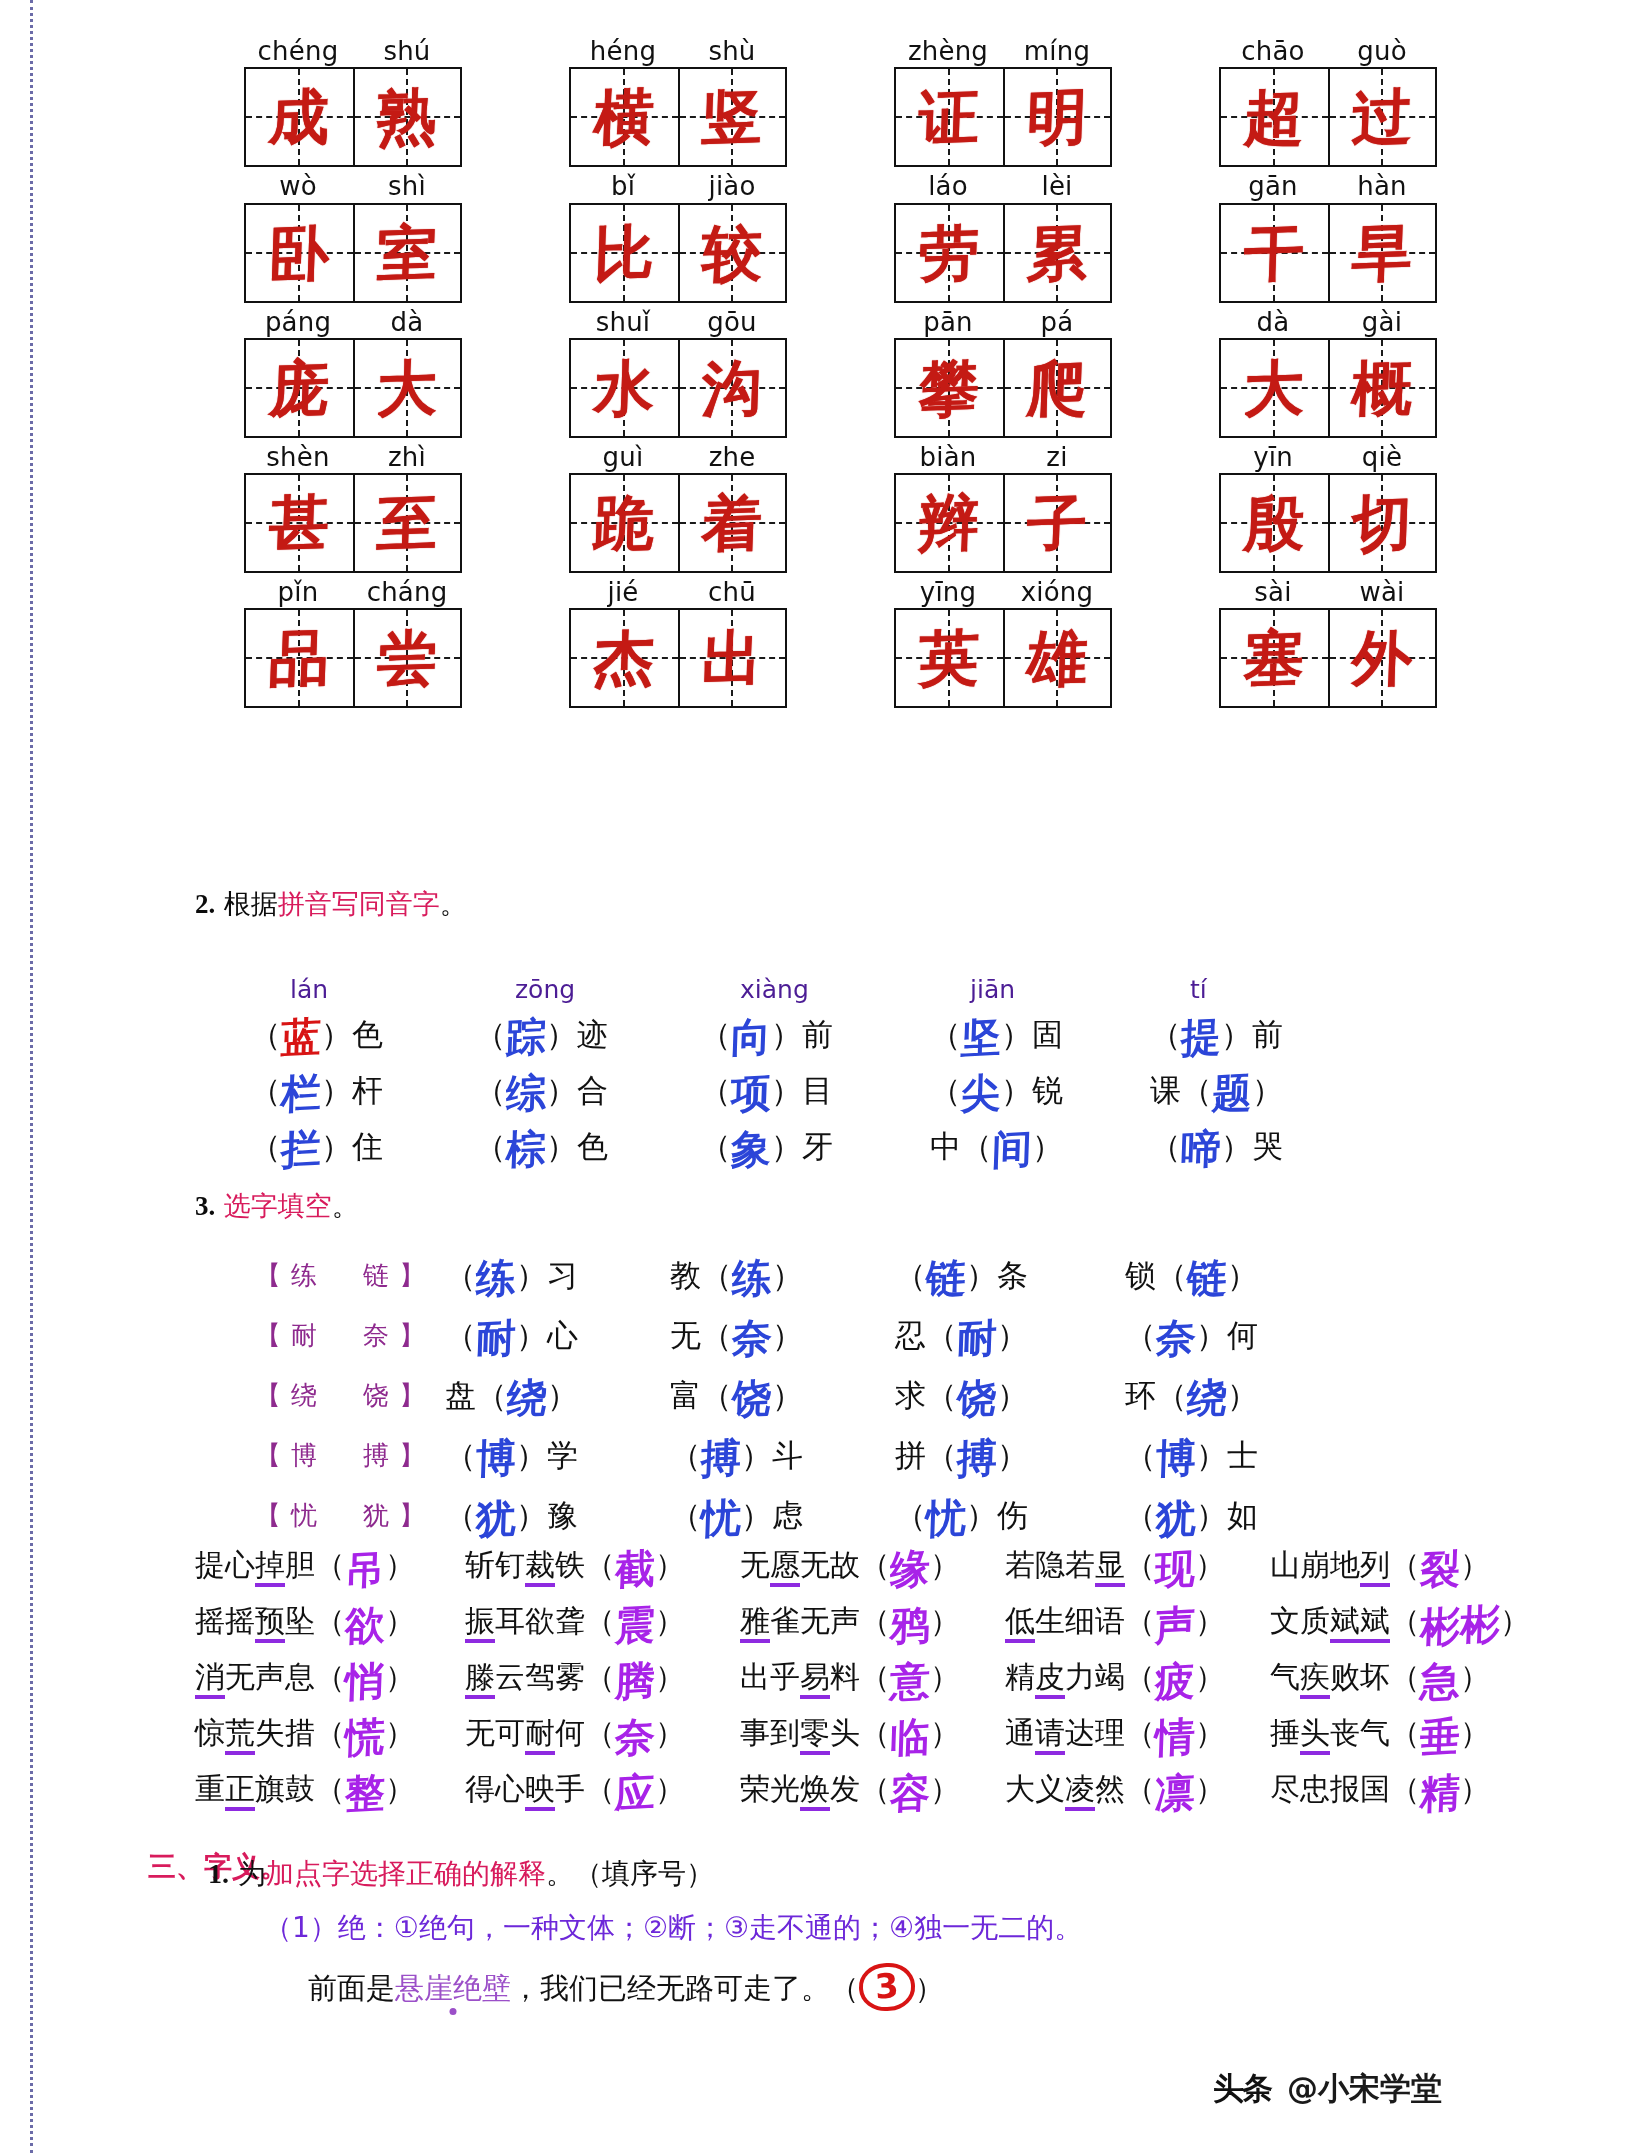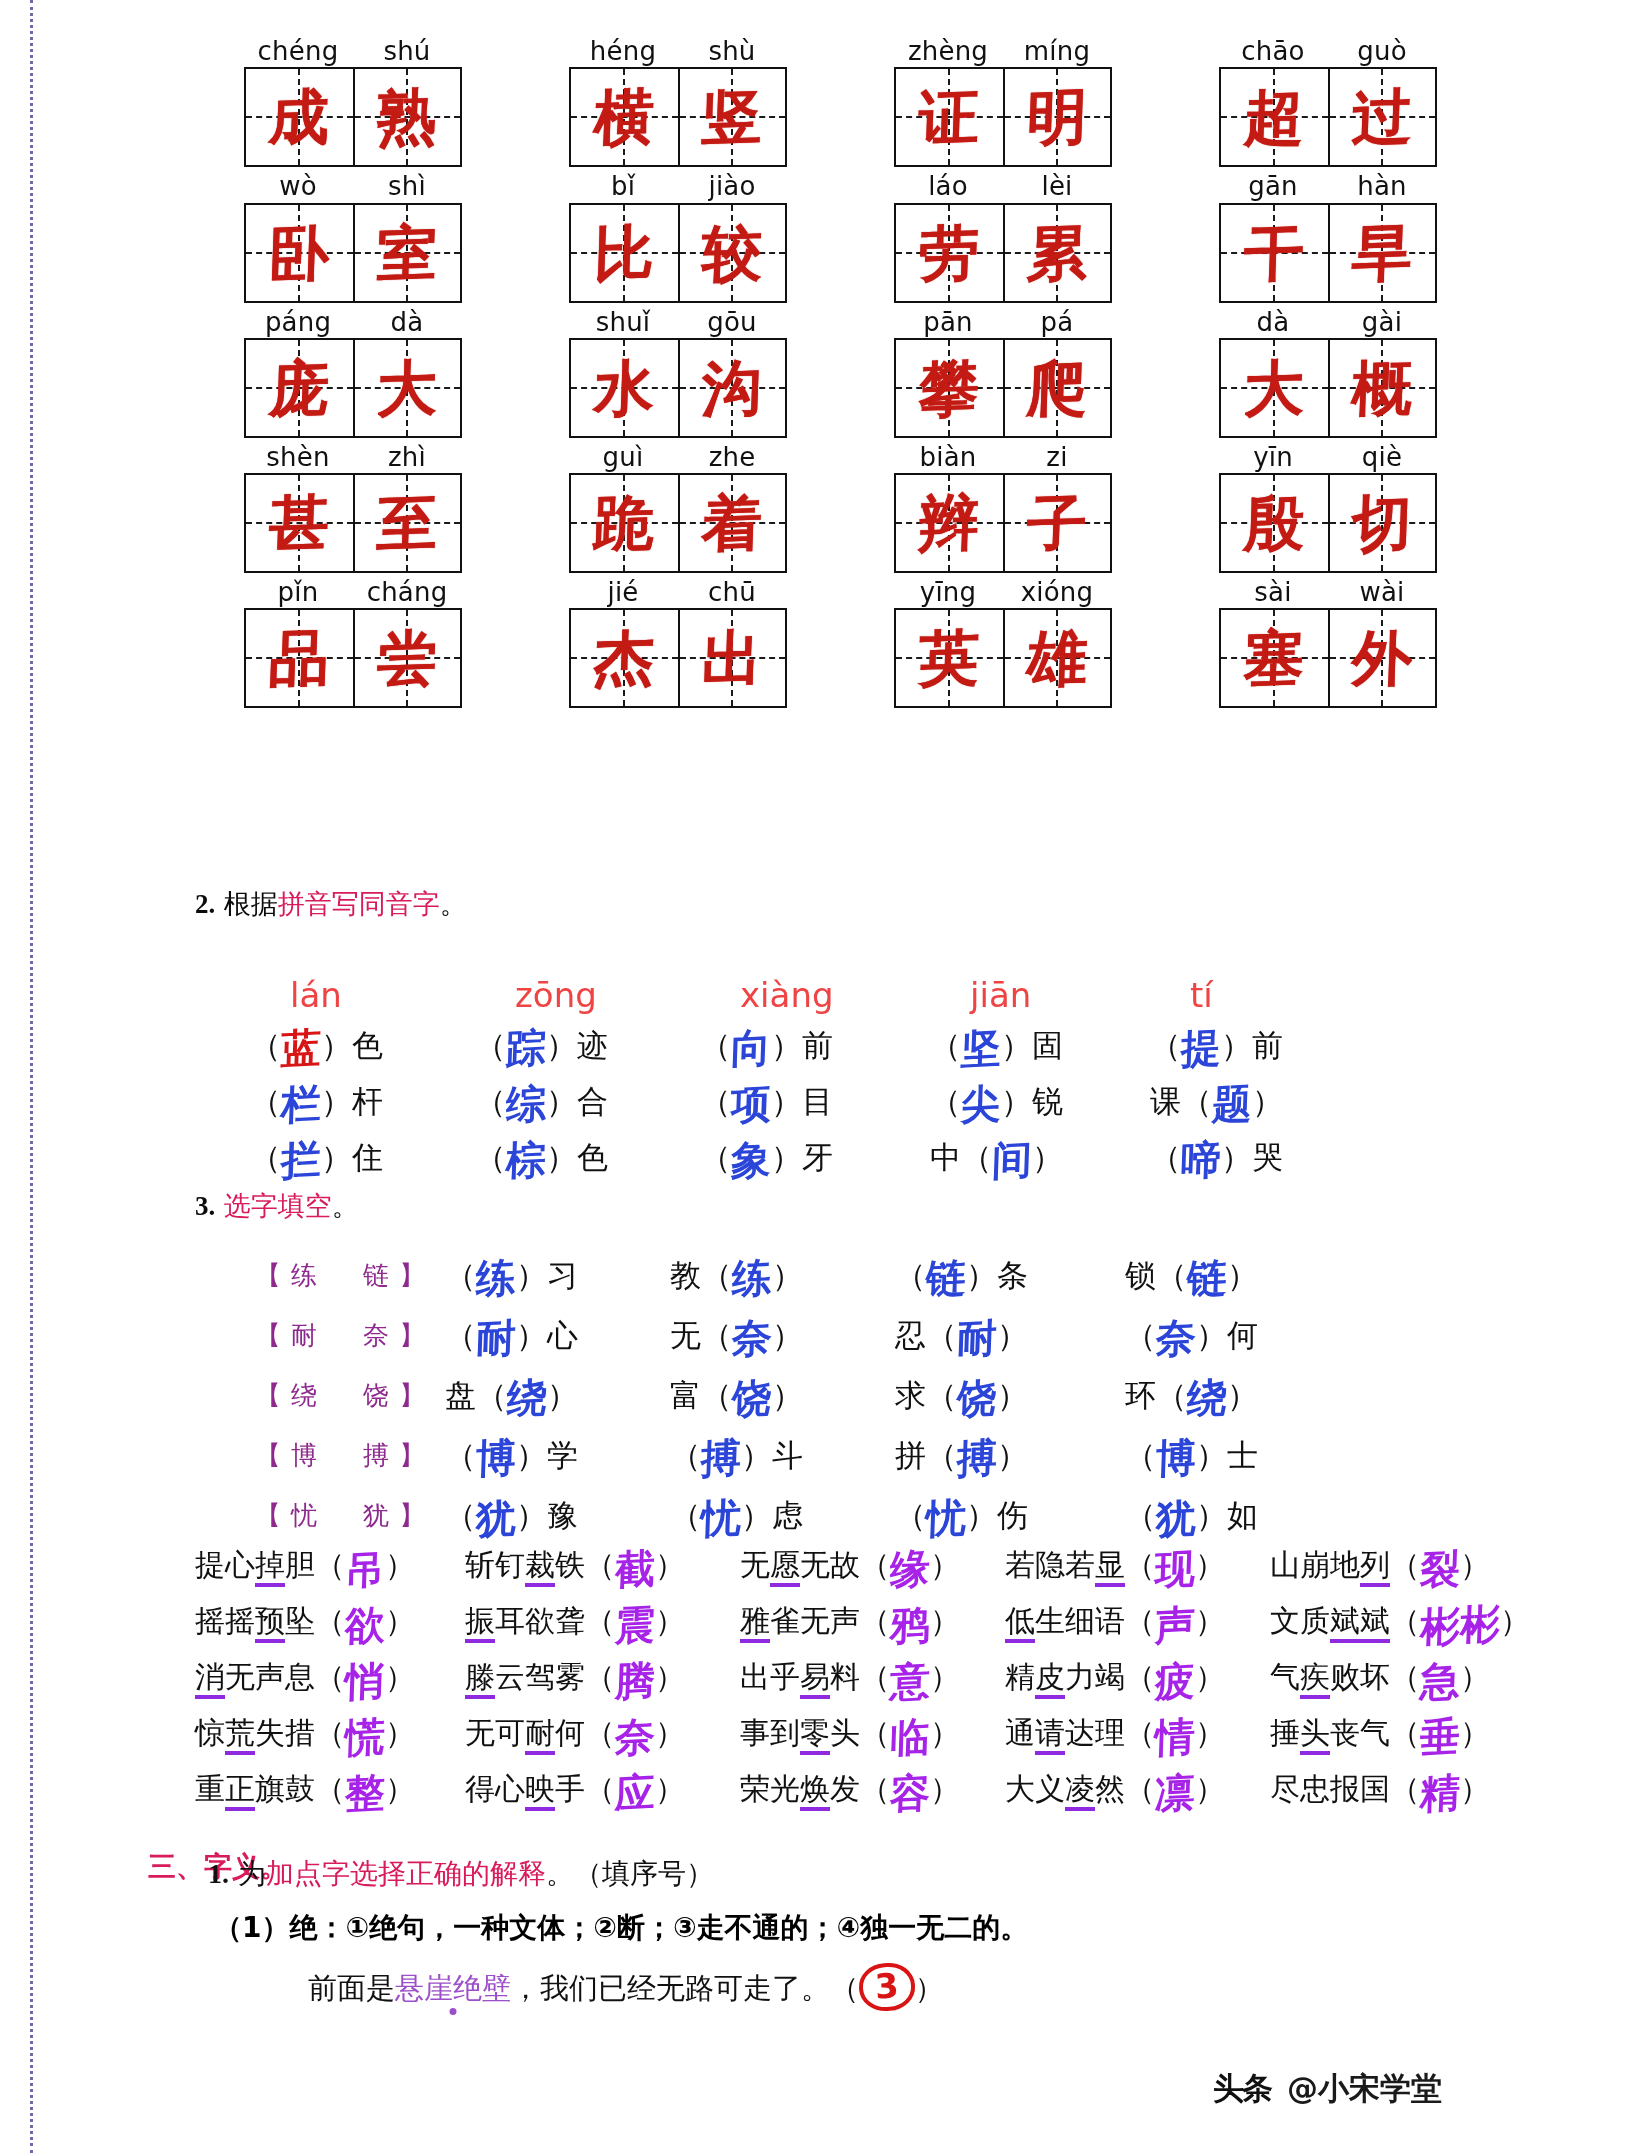--- a/index.html
+++ b/index.html
@@ -69,21 +69,21 @@
     position:absolute;
     font-family:"DejaVu Sans","Liberation Sans",sans-serif;
     font-size:28px;font-weight:700;color:#d81b5c;white-space:nowrap;
   }
 
   
   .s2{position:absolute;left:250px;top:975px;width:1200px;}
   .s2-col{position:absolute;top:0;}
   .s2-py{
     font-family:"DejaVu Sans","Liberation Sans",sans-serif;
-    font-size:34px;color:#ef4444;text-align:left;margin-bottom:2px;
+    font-size:25px;color:#4c1d95;text-align:left;margin-bottom:2px;
     padding-left:40px;white-space:nowrap;
   }
   .s2-line{
     font-family:"DejaVu Sans","Liberation Sans",sans-serif;
     font-size:31px;color:#111;white-space:nowrap;height:56px;
     line-height:56px;
   }
   .ans{
     font-family:"DejaVu Sans","Liberation Sans",sans-serif;
     font-weight:700;color:#2b45d8;font-size:40px;
@@ -119,23 +119,22 @@
   }
 
   
   .s5{position:absolute;left:148px;top:1855px;width:1400px;}
   .s5-q{
     font-family:"DejaVu Sans","Liberation Sans",sans-serif;
     font-size:28px;color:#111;margin-left:60px;white-space:nowrap;
   }
   .s5-blue{
     font-family:"DejaVu Sans","Liberation Sans",sans-serif;
-    font-size:28px;color:#000000;margin-left:66px;margin-top:16px;
+    font-size:28px;color:#6d28d9;margin-left:116px;margin-top:16px;
     white-space:nowrap;
-    font-weight:bold;
   }
   .s5-sent{
     font-family:"DejaVu Sans","Liberation Sans",sans-serif;
     font-size:29px;color:#111;margin-left:160px;margin-top:16px;
     white-space:nowrap;position:relative;
   }
   .purple{color:#9b4fc8;}
   .dotunder{position:relative;}
   .dotunder::after{
     content:"";position:absolute;left:50%;bottom:-10px;width:7px;height:7px;

